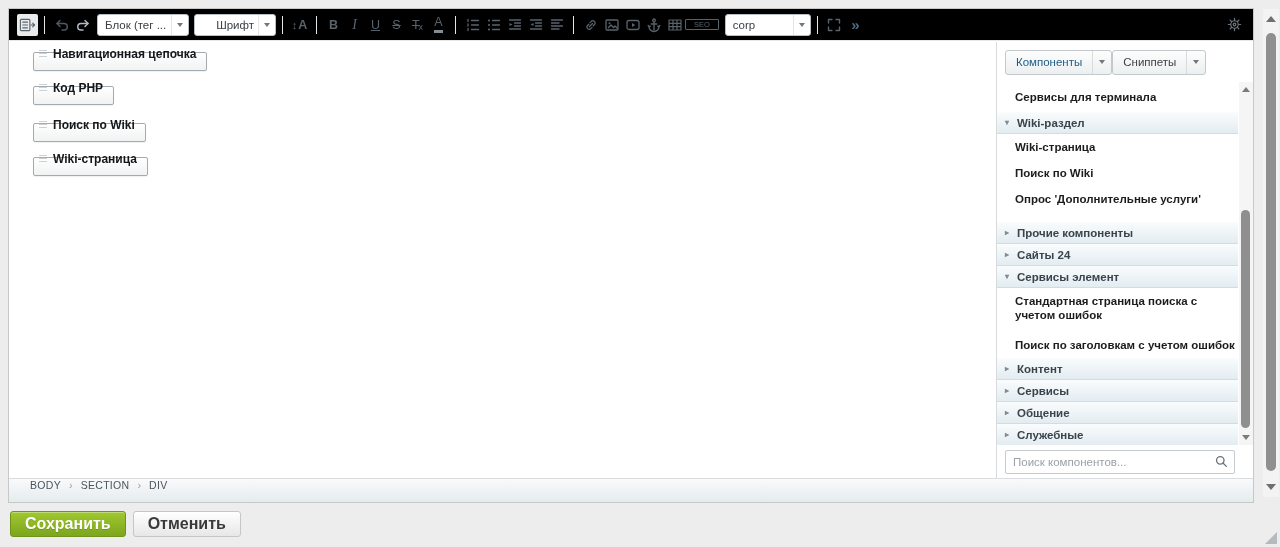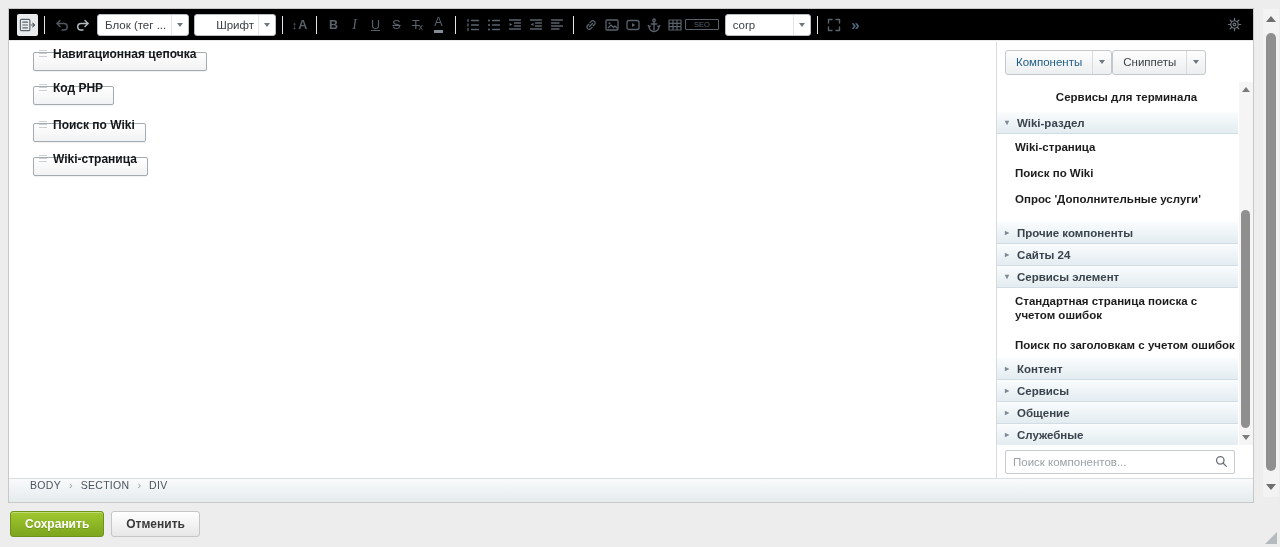--- a/index.html
+++ b/index.html
@@ -45,21 +45,21 @@
   .tabs{height:40px;display:flex;align-items:center;padding-left:8px;gap:0;}
   .tab-btn{height:25px;display:flex;align-items:center;border:1px solid #c2c8cc;border-radius:3px;
            background:linear-gradient(#fdfdfd,#eceff0);font-size:11.5px;color:#3c4247;cursor:pointer;box-sizing:border-box;}
   .tab-btn .lbl{padding:0 10px;}
   .tab-btn.primary .lbl{color:#1f5d86;}
   .tab-btn .caret-box{border-left:1px solid #d8dcdf;width:18px;}
   .comp-list{position:absolute;left:0;right:0;top:40px;bottom:33px;overflow:hidden;}
   .rows{margin-right:15px;}
   .sb-item{height:26px;line-height:26px;padding-left:18px;font-weight:bold;font-size:11.5px;color:#1c1c1c;
            cursor:pointer;box-sizing:border-box;white-space:nowrap;}
-  .sb-item.h30{height:30px;line-height:30px;text-align:center;}
+  .sb-item.h30{height:30px;line-height:30px;}
   .sb-item.h36{height:36px;line-height:26px;}
   .sb-item.two-line{height:44px;line-height:13.5px;padding-top:7px;padding-right:10px;white-space:normal;}
   .sb-header{height:22px;display:flex;align-items:center;gap:6px;padding-left:6px;box-sizing:border-box;
              background:linear-gradient(#fafcfd,#e3ecf1);border-bottom:1px solid #d2dde3;cursor:pointer;
              font-weight:bold;font-size:11.5px;color:#39444d;}
   .sb-caret{font-size:8px;color:#7e8b94;width:8px;text-align:center;}
   .sb-scroll{position:absolute;right:0;top:0;bottom:0;width:14px;background:#f5f5f5;}
   .sb-scroll .arrow-up,.sb-scroll .arrow-dn{position:absolute;left:3px;width:0;height:0;cursor:pointer;}
   .sb-scroll .arrow-up{top:5px;border-left:4px solid transparent;border-right:4px solid transparent;border-bottom:5px solid #7b7b7b;}
   .sb-scroll .arrow-dn{bottom:5px;border-left:4px solid transparent;border-right:4px solid transparent;border-top:5px solid #7b7b7b;}
@@ -71,21 +71,21 @@
                      padding:0 26px 0 7px;font-family:"Liberation Sans",sans-serif;font-size:11.5px;color:#333;outline:none;}
   .search-wrap input::placeholder{color:#9ba1a7;}
   .search-ico{position:absolute;right:6px;top:4px;}
   
   .bottombar{position:absolute;left:0;right:0;bottom:0;height:24px;border-top:1px solid #d9dde0;
              background:linear-gradient(#f9fafb,#e5ebee);display:flex;align-items:flex-start;padding-left:16px;box-sizing:border-box;}
   .tag{font-size:10.5px;color:#4a545c;padding:0 5px;cursor:pointer;letter-spacing:.3px;}
   .tag-sep{font-size:11px;color:#98a1a8;margin:0 3px;}
   
   .footer{position:absolute;left:10px;top:511px;display:flex;gap:7px;}
-  .btn{height:26px;display:flex;align-items:center;border-radius:3px;font-size:12px;font-weight:bold;
+  .btn{height:26px;display:flex;align-items:center;border-radius:3px;font-size:16px;font-weight:bold;
        padding:0 14px;cursor:pointer;box-sizing:border-box;}
   .btn-save{background:linear-gradient(#9fc82f,#7da51e);border:1px solid #6f9419;color:#fff;
             text-shadow:0 1px 0 rgba(0,0,0,.15);box-shadow:inset 0 1px 0 rgba(255,255,255,.35);}
   .btn-cancel{background:linear-gradient(#ffffff,#e7e7e7);border:1px solid #c6c6c6;color:#3a3a3a;
               box-shadow:inset 0 1px 0 #fff;}
   
   .win-sb{position:absolute;right:1px;top:9px;width:16px;height:488px;background:#f3f3f3;}
   .win-sb .up{position:absolute;top:7px;left:3px;width:0;height:0;border-left:5px solid transparent;border-right:5px solid transparent;border-bottom:6px solid #6f6f6f;cursor:pointer;}
   .win-sb .thumb{position:absolute;top:24px;left:3px;width:10px;height:438px;background:#8f8f8f;border-radius:5px;cursor:pointer;}
   .win-sb .down{position:absolute;bottom:7px;left:3px;width:0;height:0;border-left:5px solid transparent;border-right:5px solid transparent;border-top:6px solid #6f6f6f;cursor:pointer;}

